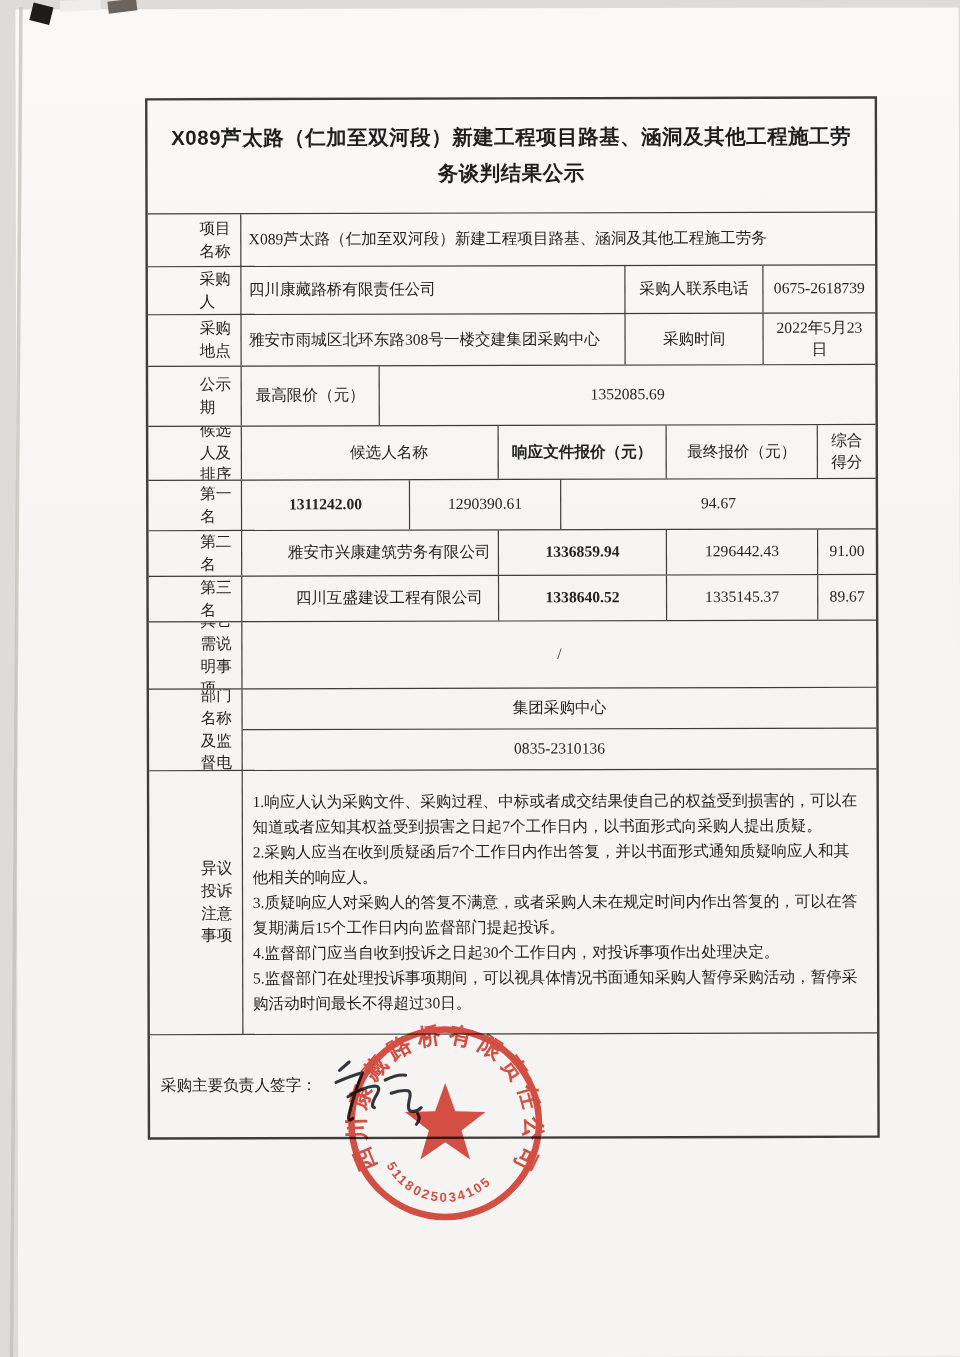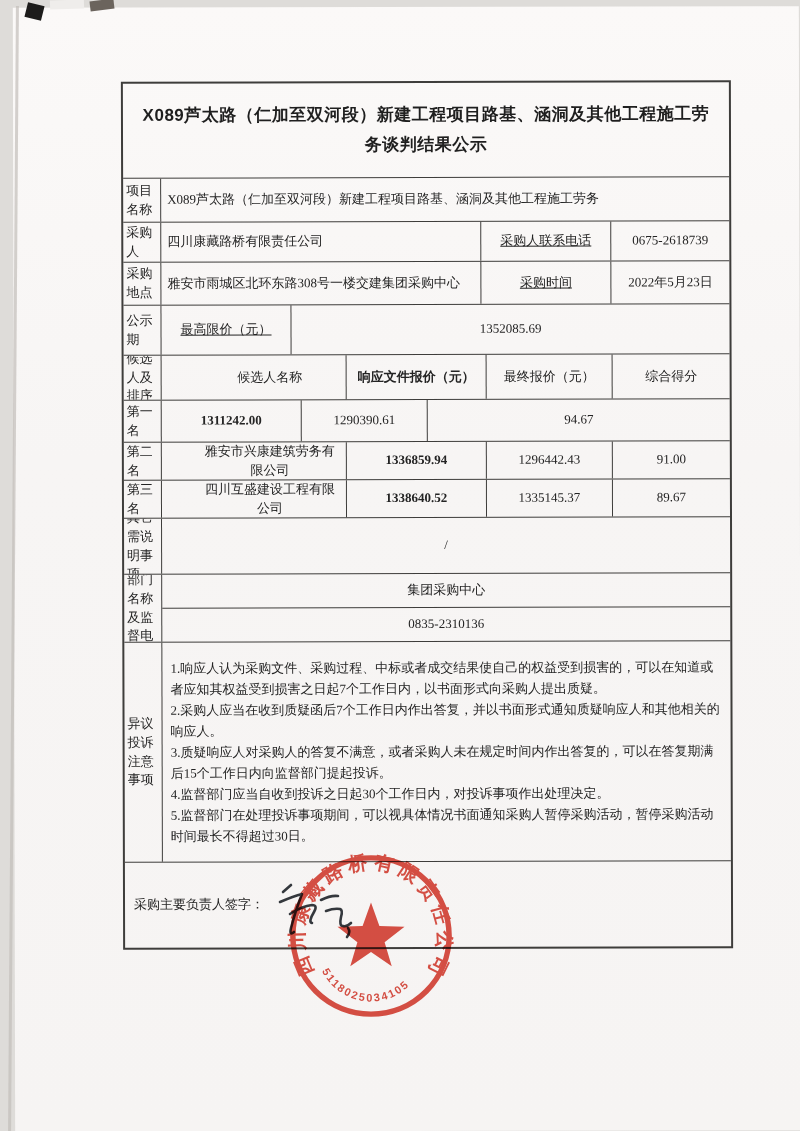--- a/index.html
+++ b/index.html
@@ -35,21 +35,21 @@
   }
   .row { display: flex; border-bottom: 1px solid #3e3d3b; }
   .row:last-child { border-bottom: none; }
   .cell {
     border-right: 1px solid #3e3d3b;
     display: flex; align-items: center;
     padding: 2px 6px;
     overflow: hidden;
   }
   .cell:last-child { border-right: none; }
-  .lbl { width: 38px; flex: none; padding: 2px 3px; line-height: 1.45; }
+  .lbl { width: 38px; flex: none; padding: 2px 3px; line-height: 1.45; margin-left: 40px; }
   .center { justify-content: center; text-align: center; }
   .flex1 { flex: 1; }
 
   .title-row { height: 95px; }
   .title-cell {
     width: 100%; display:flex; align-items:center; justify-content:center;
     text-align:center; padding: 4px 16px;
     font-family: "Liberation Sans", "DejaVu Sans", sans-serif;
     font-size: 17px; font-weight: 600; letter-spacing: .5px; line-height: 1.75;
     color:#1f1f1f;
@@ -61,22 +61,22 @@
   .r-chead { height: 45px; }
   .r-c1 { height: 42px; }
   .r-c2 { height: 38px; }
   .r-c3 { height: 38px; }
   .r-other { height: 56px; }
   .r-sup { height: 68px; }
   .r-obj { height: 220px; }
   .r-sign { height: 85px; }
 
   .w-val { width: 320px; flex:none; }
-  .w-flabel { width: 130px; flex:none;text-decoration:underline; }
-  .w-cname { width: 185px; flex:none;padding-left:38px; }
+  .w-flabel { width: 115px; flex:none; }
+  .w-cname { width: 214px; flex:none;padding-left:38px; }
   .w-cbid { width: 140px; flex:none;font-weight:bold; }
   .w-cfinal { width: 126px; flex:none; }
 
   .sup-stack { flex:1; display:flex; flex-direction:column; }
   .sup-stack .sub { flex:1; display:flex; align-items:center; justify-content:center; }
   .sup-stack .sub:first-child { border-bottom: 1px solid #3e3d3b; }
 
   .obj-cell { flex:1; display:flex; flex-direction:column; justify-content:center; padding: 8px 10px 8px 8px; }
   .obj-cell p { font-size: 13px; line-height: 1.62; text-align: left; }
 

